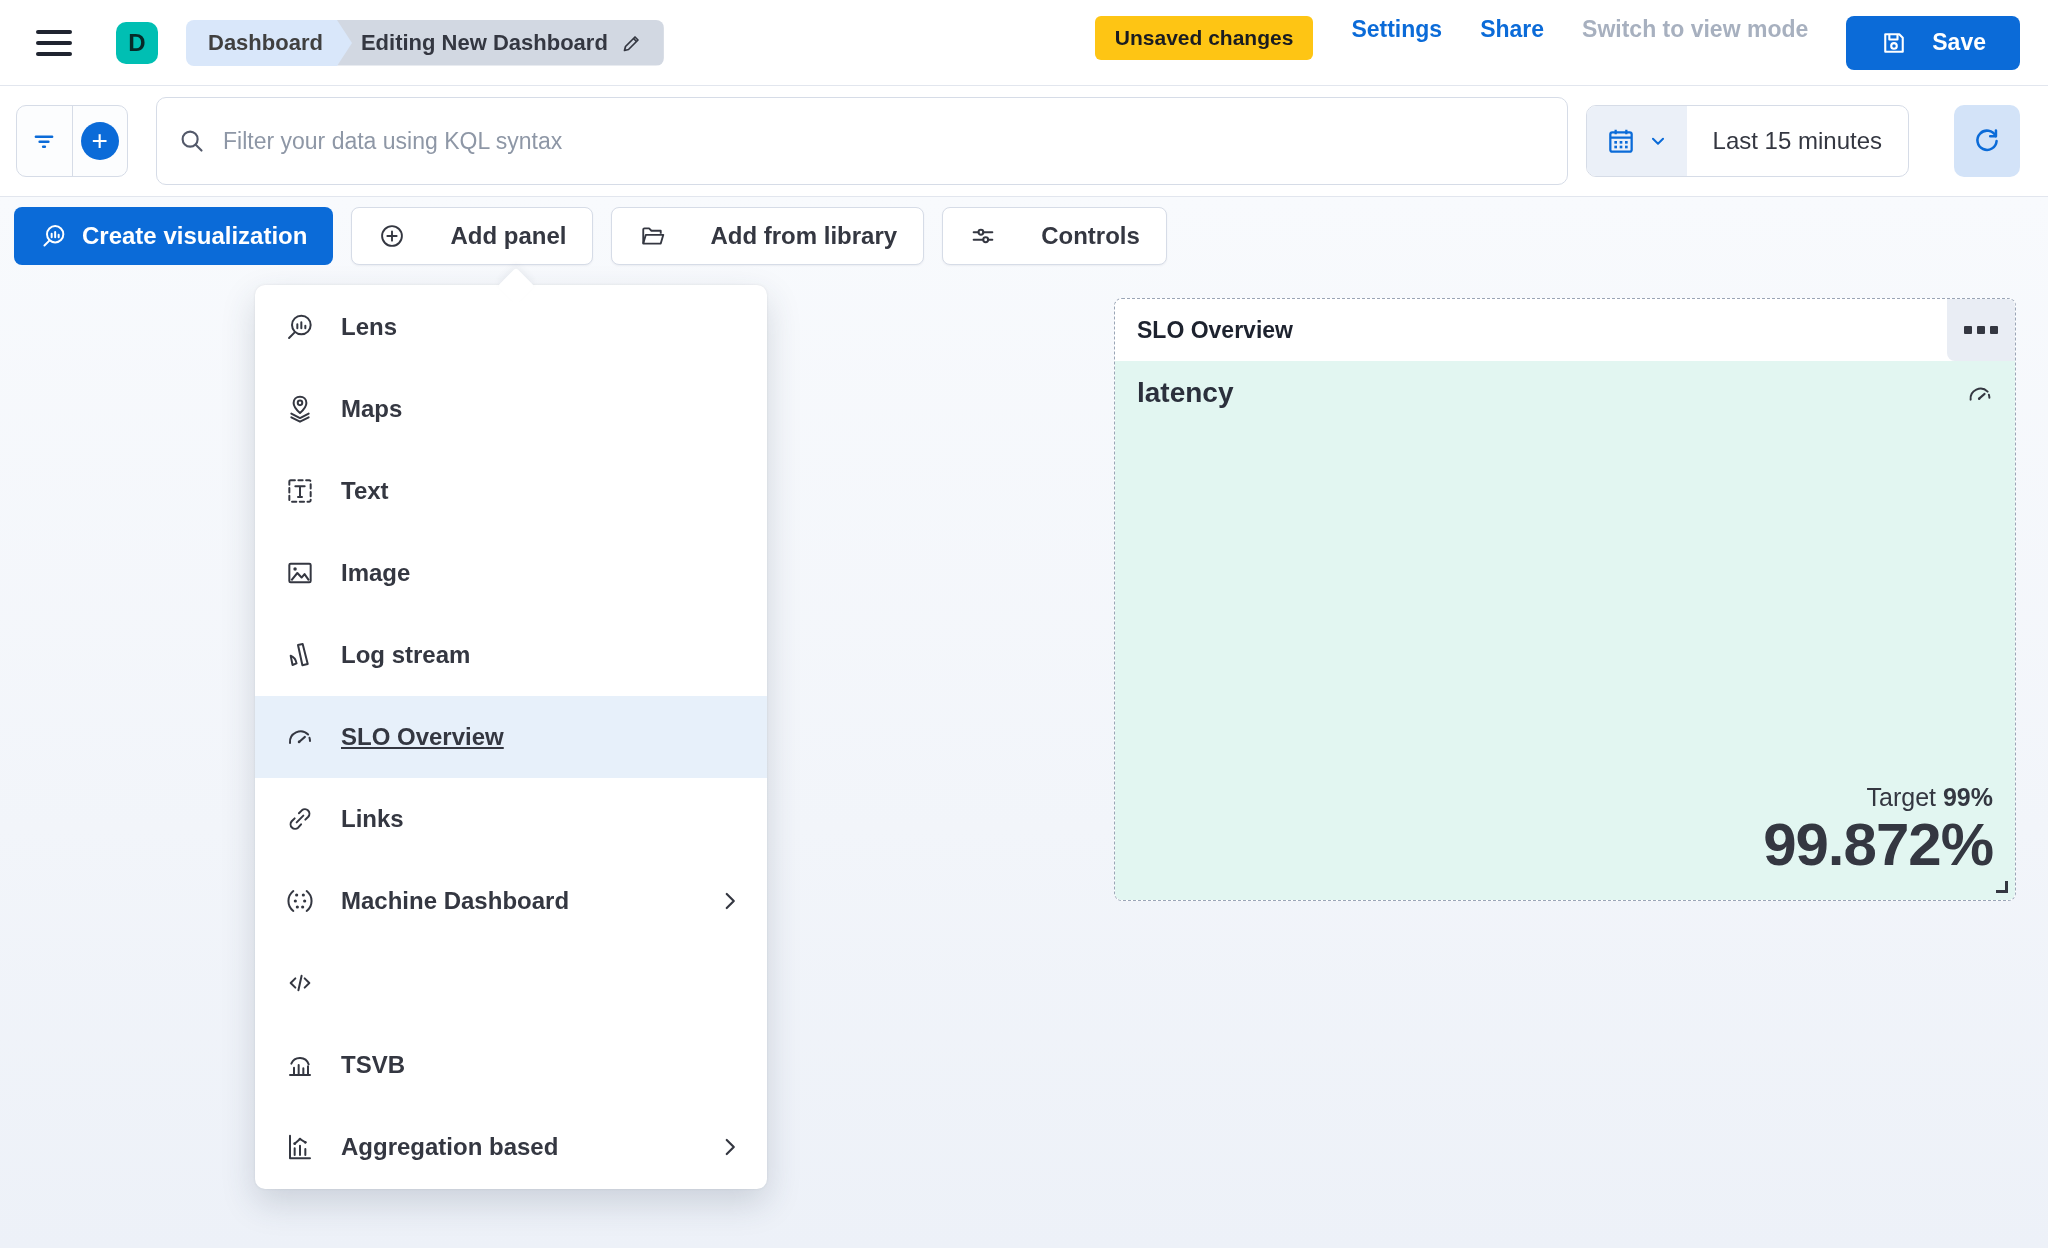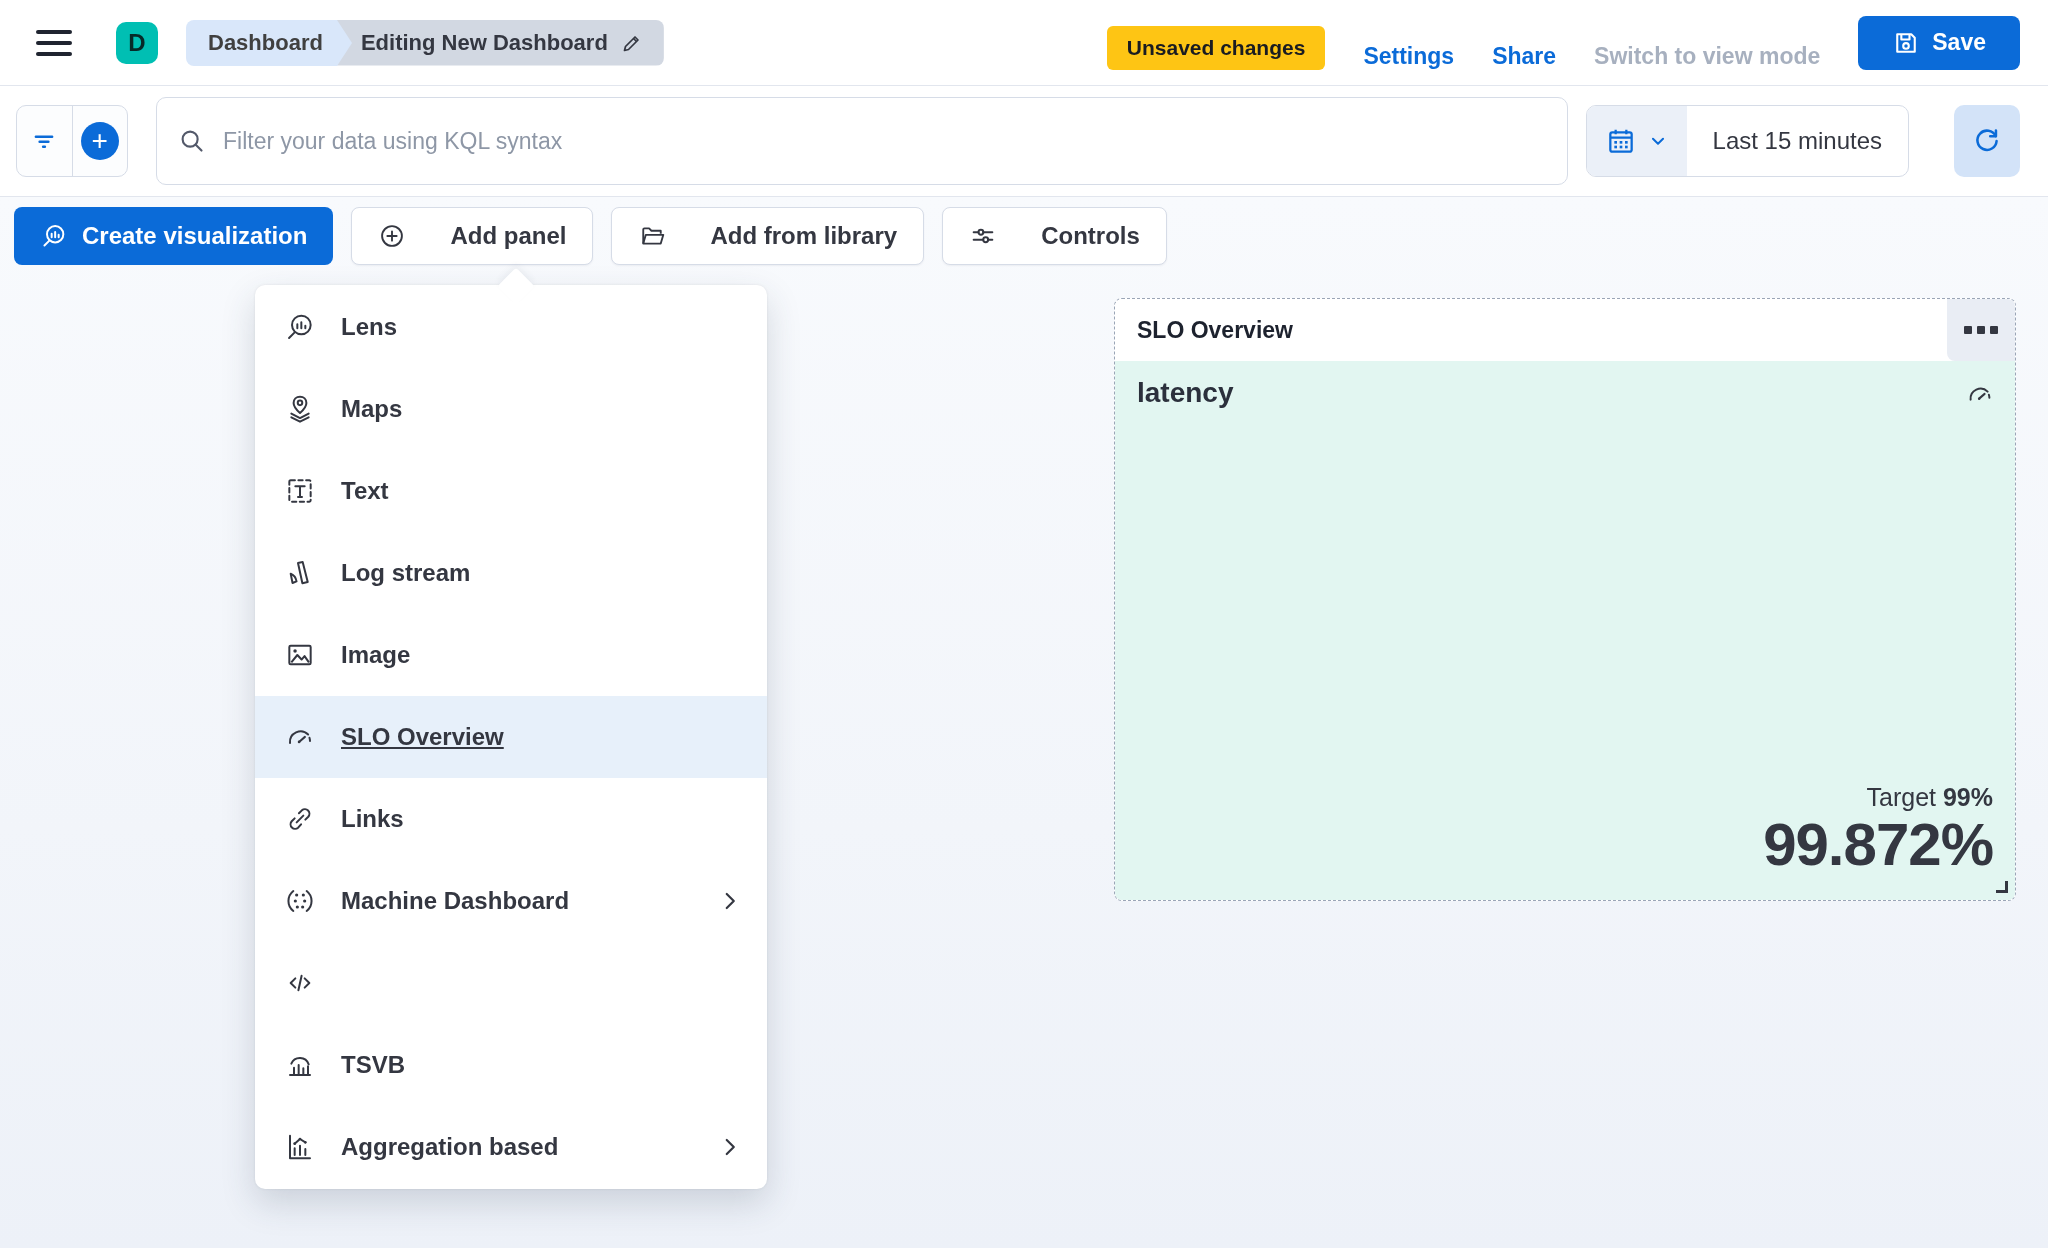--- a/index.html
+++ b/index.html
@@ -28,31 +28,31 @@
   .crumb-root:after {
     content:""; position:absolute; right:-15px; top:0; z-index:3;
     border-top:23px solid transparent; border-bottom:23px solid transparent; border-left:15px solid #D9E7FA;
   }
   .crumb-current {
     background:#D2D8E2; color:#343741; padding:0 20px 0 32px; margin-left:-8px;
     border-radius:0 8px 8px 0; z-index:1;
     clip-path:polygon(0 0,100% 0,100% 100%,0 100%,16px 50%);
     display:flex; align-items:center; gap:12px;
   }
-  .header-right { margin-left:auto; display:flex; align-items:flex-end; gap:38px;padding-left:40px; }
+  .header-right { margin-left:auto; display:flex; align-items:flex-start; gap:38px;padding-left:40px; }
   .badge-warning {
     background:#FEC514; color:#1a1c21; font-size:21px; font-weight:700;
     padding:10px 20px; border-radius:6px;
   }
   .hdr-link { font-size:23px; font-weight:600; color:#0B6BD8; cursor:pointer; }
   .hdr-link.muted { color:#A7B0BF; font-weight:600; cursor:default; }
   .save-btn {
     background:#0B6BD8; color:#fff; border:none; border-radius:8px;
     height:54px; padding:0 34px; font-size:23px; font-weight:600;
-    display:flex; align-items:center; gap:12px; cursor:pointer;
+    display:flex; align-items:center; gap:24px; cursor:pointer;
     font-family:inherit;
   }
 
   
   .filter-bar {
     height:111px; background:#fff; border-bottom:1px solid #E2E6EE;
     display:flex; align-items:center; padding:0 28px 0 16px;
   }
   .filter-group {
     height:72px; width:112px; border:1px solid #D6DCE7; border-radius:10px;
@@ -339,36 +339,36 @@
             <rect x="4" y="4" width="16" height="16" rx="1" stroke-dasharray="3.2 2.6"></rect>
               <path d="M8.5 8.5h7M12 8.5v8M10.5 16.5h3"></path>
           </svg>
         </span>
         <span class="mi-label">Text</span>
       </div>
 
       <div class="menu-item">
         <span class="mi-icon">
           <svg width="32" height="32" viewBox="0 0 24 24" fill="none" stroke="currentColor" stroke-width="1.5" stroke-linejoin="round">
-            <path d="M10.5 4.5L14 3.8l3.8 14.9-4 1z"></path>
-              <path d="M5 12.5a7.5 7.5 0 0 1 4.4 5.8l-3 1.2z"></path>
-          </svg>
-        </span>
-        <span class="mi-label">Log stream</span>
-      </div>
-
-      <div class="menu-item">
-        <span class="mi-icon">
-          <svg width="32" height="32" viewBox="0 0 24 24" fill="none" stroke="currentColor" stroke-width="1.5" stroke-linejoin="round">
             <rect x="4" y="5" width="16" height="14" rx="1"></rect>
               <circle cx="8.3" cy="9" r="1.3" fill="currentColor" stroke="none"></circle>
             <path d="M5.5 17.5l4.5-5.5 3.2 3.4 2.2-2.6 3.3 4.7"></path>
           </svg>
         </span>
         <span class="mi-label">Image</span>
+      </div>
+
+      <div class="menu-item">
+        <span class="mi-icon">
+          <svg width="32" height="32" viewBox="0 0 24 24" fill="none" stroke="currentColor" stroke-width="1.5" stroke-linejoin="round">
+            <path d="M10.5 4.5L14 3.8l3.8 14.9-4 1z"></path>
+              <path d="M5 12.5a7.5 7.5 0 0 1 4.4 5.8l-3 1.2z"></path>
+          </svg>
+        </span>
+        <span class="mi-label">Log stream</span>
       </div>
 
       <div class="menu-item selected">
         <span class="mi-icon">
           <svg width="32" height="32" viewBox="0 0 24 24" fill="none" stroke="currentColor" stroke-width="1.5" stroke-linecap="round" stroke-linejoin="round">
             <path d="M4.5 16.5a8 8 0 0 1 13.6-6.4"></path>
               <path d="M19.1 12.6a8 8 0 0 1 .4 2.4"></path>
             <path d="M11.5 15.5l4.2-3.6"></path>
               <circle cx="11.3" cy="15.7" r="1" fill="currentColor" stroke="none"></circle>
           </svg>

